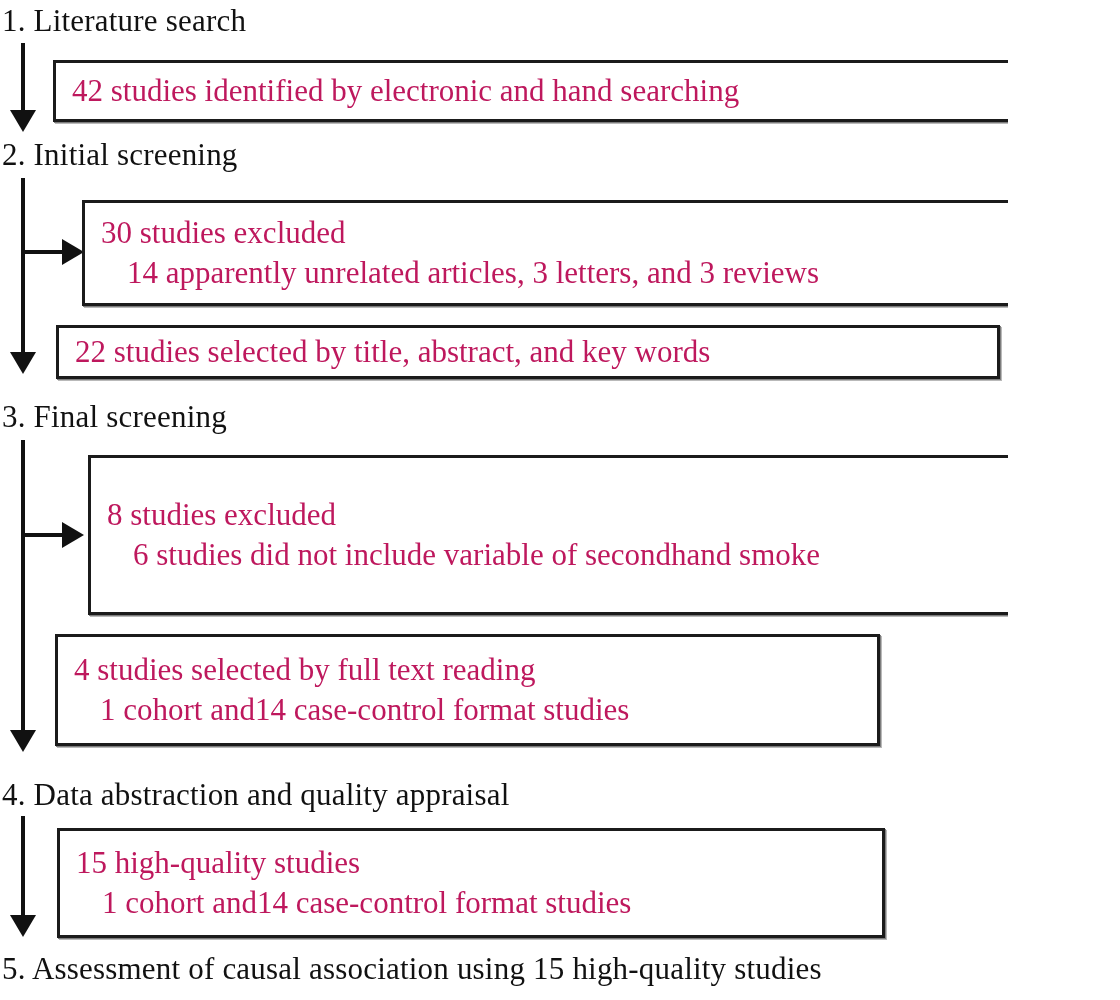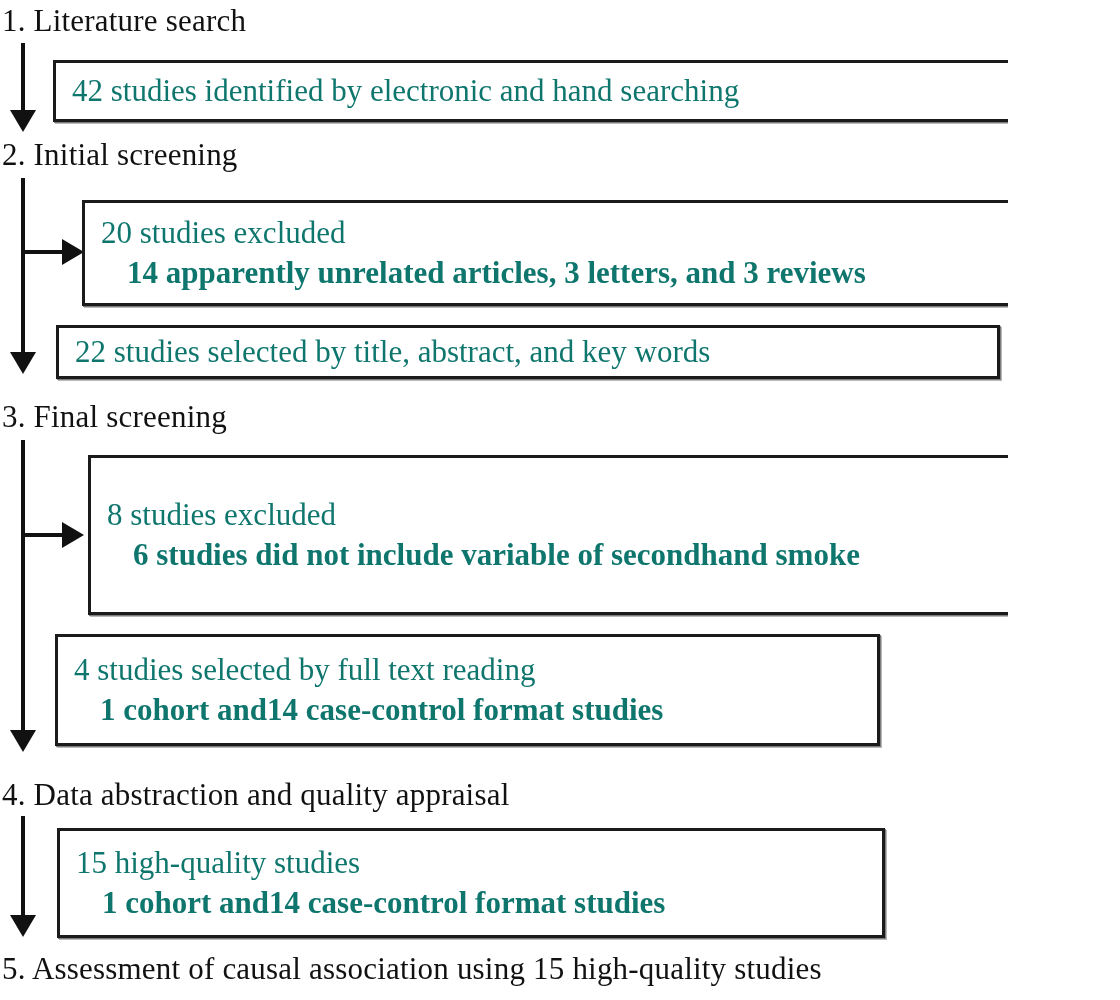--- a/index.html
+++ b/index.html
@@ -47,25 +47,24 @@
     bottom: 0;
     padding: 4px 10px 4px 16px;
     display: flex;
     flex-direction: column;
     justify-content: center;
   }
   .box-line {
     font-size: 31px;
     line-height: 40px;
     white-space: nowrap;
-    color: #0f766e;
+    color: #be185d;
   }
   .box-line.indent {
     padding-left: 26px;
-    font-weight: bold;
   }
   .box-line.single {
     line-height: 38px;
   }
 
   
   .v-line {
     position: absolute;
     width: 4px;
     background: #111111;
@@ -111,21 +110,21 @@
   <div class="step-label" style="left:2px; top:138px;">2. Initial screening</div>
 
   <div class="v-line" style="left:21px; top:178px; height:192px;"></div>
   <div class="arrow-down" style="left:10px; top:352px;"></div>
 
   <div class="h-line" style="left:21px; top:250px; width:48px;"></div>
   <div class="arrow-right" style="left:62px; top:239px;"></div>
 
   <div class="flow-box" style="left:82px; top:200px; width:1018px; height:106px;">
     <div class="box-inner">
-      <div class="box-line">20 studies excluded</div>
+      <div class="box-line">30 studies excluded</div>
       <div class="box-line indent">14 apparently  unrelated articles, 3 letters, and 3 reviews</div>
     </div>
   </div>
 
   <div class="flow-box" style="left:56px; top:325px; width:944px; height:54px;">
     <div class="box-inner">
       <div class="box-line single">22 studies selected by title, abstract, and key words</div>
     </div>
   </div>
 

